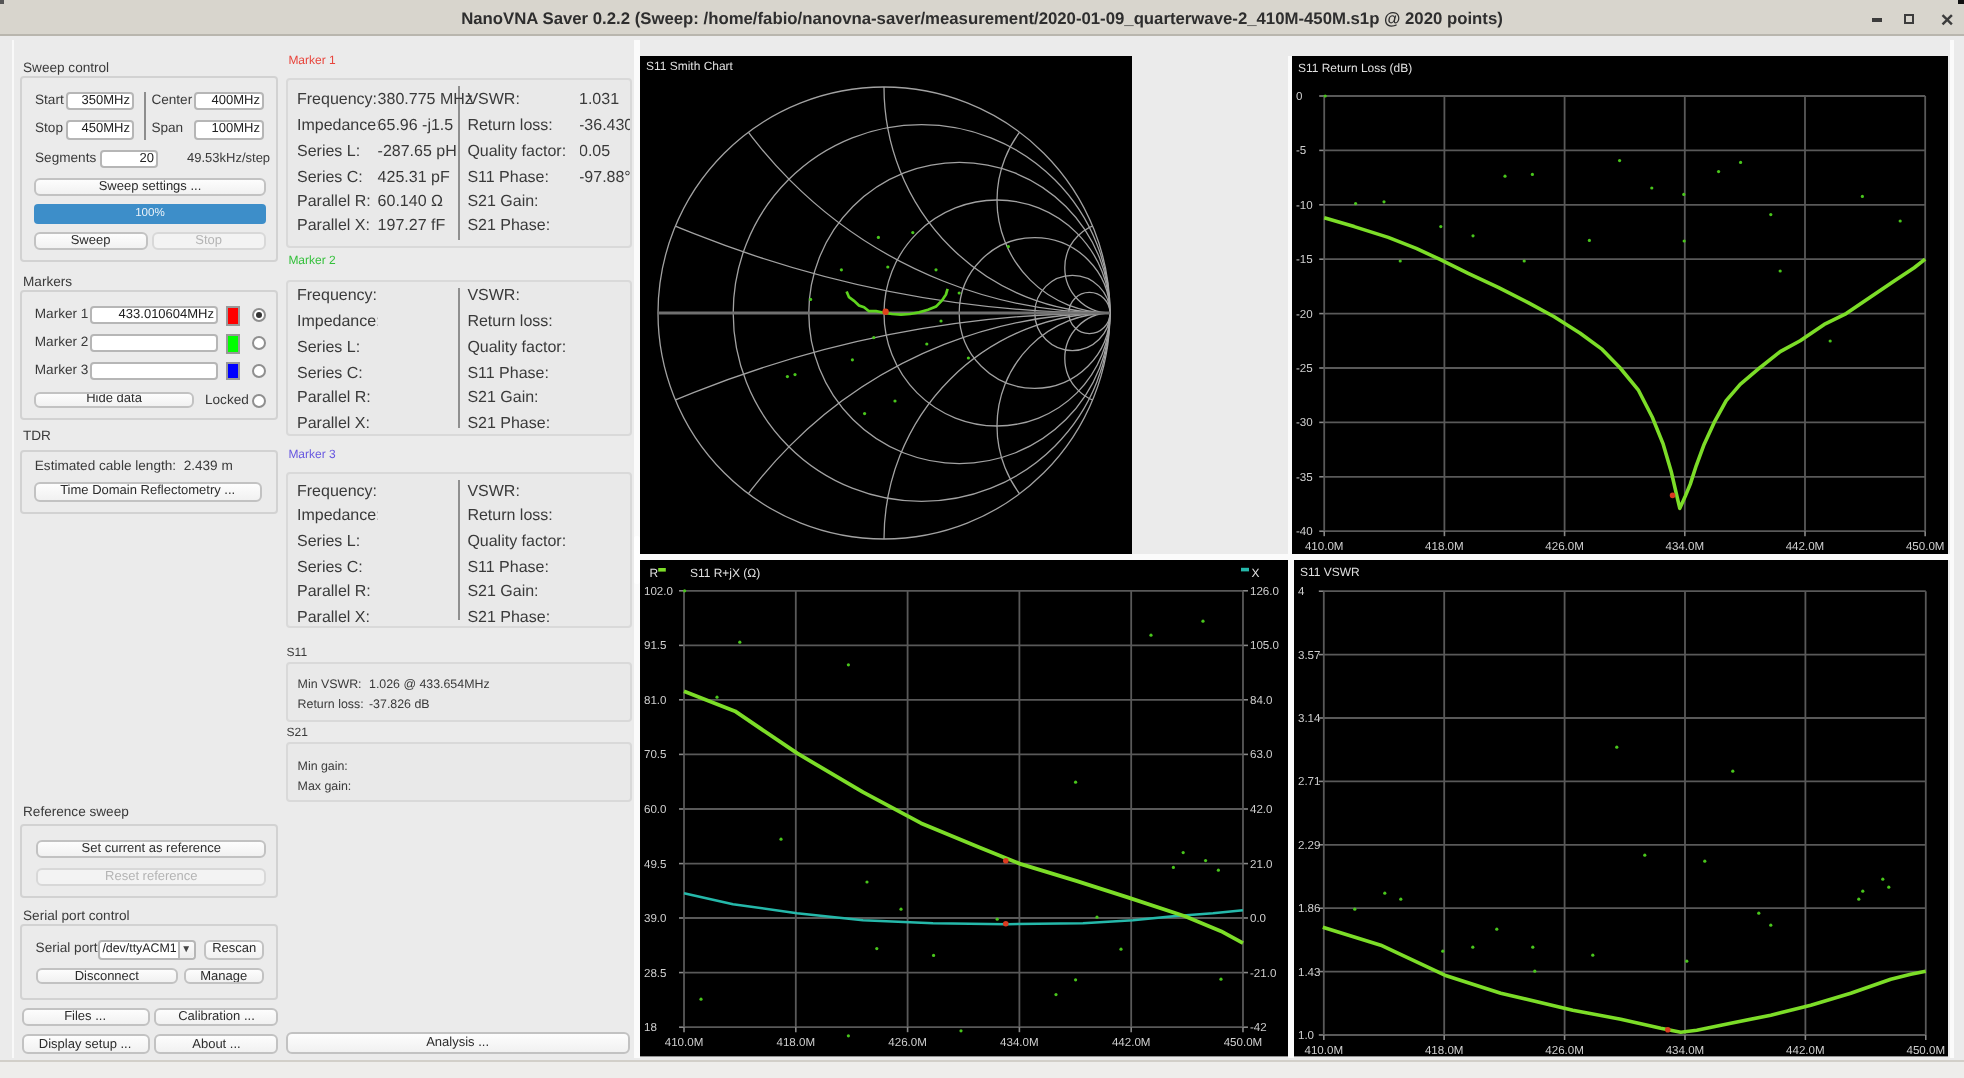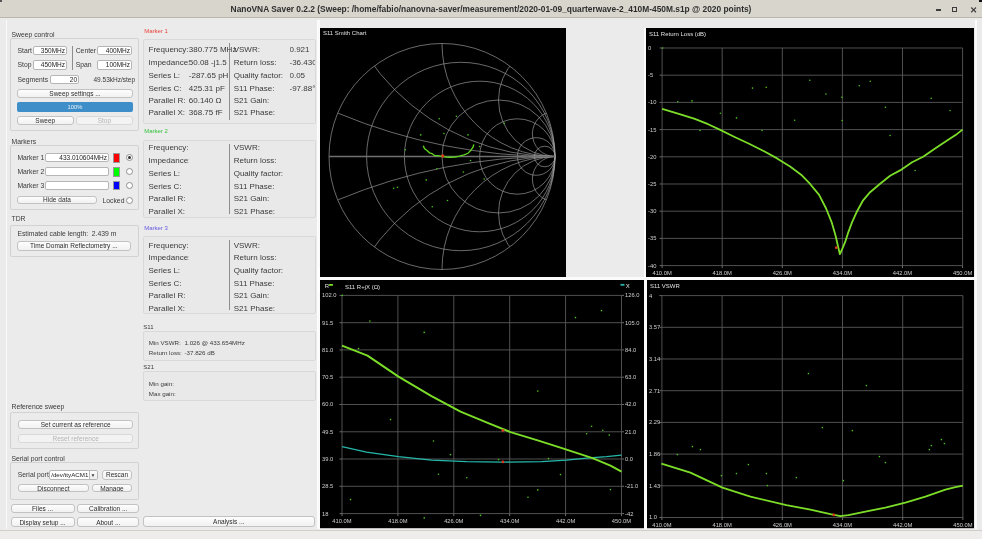--- a/index.html
+++ b/index.html
@@ -81,38 +81,38 @@
 <div class="btn" style="left:77.2px;top:504px;width:62.10000000000001px;height:9.200000000000045px;font-size:6.5px;line-height:8.200000000000045px">Calibration ...</div>
 <div class="btn" style="left:10.5px;top:517.3px;width:64.1px;height:10.0px;font-size:6.5px;line-height:9.0px">Display setup ...</div>
 <div class="btn" style="left:77.2px;top:517.3px;width:62.10000000000001px;height:10.0px;font-size:6.5px;line-height:9.0px">About ...</div>
 <div class="btn" style="left:142.8px;top:516.4px;width:172.0px;height:10.399999999999977px;font-size:6.5px;line-height:9.399999999999977px">Analysis ...</div>
 <div class="t" style="left:144.2px;top:27.7px;font-size:6px;color:#e8453c;">Marker 1</div>
 <div class="gb" style="left:142.6px;top:38.8px;width:173.4px;height:84.8px;border-color:#d9d9d9;background:#e9e9e9;"></div>
 <div style="left:228.6px;top:42.8px;width:1.2px;height:76.8px;background:#8f8f8f"></div>
 <div class="t" style="left:148.5px;top:45.4px;width:40px;overflow:hidden;font-size:8px;color:#3a3a3a">Frequency:</div>
 <div class="t" style="left:188.8px;top:45.4px;font-size:8px;color:#3a3a3a">380.775 MHz</div>
 <div class="t" style="left:233.7px;top:45.4px;font-size:8px;color:#3a3a3a">VSWR:</div>
-<div class="t" style="left:289.5px;top:45.4px;width:25px;overflow:hidden;font-size:8px;color:#3a3a3a">0.921</div>
+<div class="t" style="left:289.5px;top:45.4px;width:25px;overflow:hidden;font-size:8px;color:#3a3a3a">1.031</div>
 <div class="t" style="left:148.5px;top:58.2px;width:40px;overflow:hidden;font-size:8px;color:#3a3a3a">Impedance:</div>
-<div class="t" style="left:188.8px;top:58.2px;font-size:8px;color:#3a3a3a">50.08 -j1.5</div>
+<div class="t" style="left:188.8px;top:58.2px;font-size:8px;color:#3a3a3a">65.96 -j1.5</div>
 <div class="t" style="left:233.7px;top:58.2px;font-size:8px;color:#3a3a3a">Return loss:</div>
 <div class="t" style="left:289.5px;top:58.2px;width:25px;overflow:hidden;font-size:8px;color:#3a3a3a">-36.430 dB</div>
 <div class="t" style="left:148.5px;top:71.3px;width:40px;overflow:hidden;font-size:8px;color:#3a3a3a">Series L:</div>
 <div class="t" style="left:188.8px;top:71.3px;font-size:8px;color:#3a3a3a">-287.65 pH</div>
 <div class="t" style="left:233.7px;top:71.3px;font-size:8px;color:#3a3a3a">Quality factor:</div>
 <div class="t" style="left:289.5px;top:71.3px;width:25px;overflow:hidden;font-size:8px;color:#3a3a3a">0.05</div>
 <div class="t" style="left:148.5px;top:83.8px;width:40px;overflow:hidden;font-size:8px;color:#3a3a3a">Series C:</div>
 <div class="t" style="left:188.8px;top:83.8px;font-size:8px;color:#3a3a3a">425.31 pF</div>
 <div class="t" style="left:233.7px;top:83.8px;font-size:8px;color:#3a3a3a">S11 Phase:</div>
 <div class="t" style="left:289.5px;top:83.8px;width:25px;overflow:hidden;font-size:8px;color:#3a3a3a">-97.88°</div>
 <div class="t" style="left:148.5px;top:95.5px;width:40px;overflow:hidden;font-size:8px;color:#3a3a3a">Parallel R:</div>
 <div class="t" style="left:188.8px;top:95.5px;font-size:8px;color:#3a3a3a">60.140 Ω</div>
 <div class="t" style="left:233.7px;top:95.5px;font-size:8px;color:#3a3a3a">S21 Gain:</div>
 <div class="t" style="left:148.5px;top:108.39999999999999px;width:40px;overflow:hidden;font-size:8px;color:#3a3a3a">Parallel X:</div>
-<div class="t" style="left:188.8px;top:108.39999999999999px;font-size:8px;color:#3a3a3a">368.75 fF</div>
+<div class="t" style="left:188.8px;top:108.39999999999999px;font-size:8px;color:#3a3a3a">197.27 fF</div>
 <div class="t" style="left:233.7px;top:108.39999999999999px;font-size:8px;color:#3a3a3a">S21 Phase:</div>
 <div class="t" style="left:144.2px;top:128.4px;font-size:6px;color:#35c03c;">Marker 2</div>
 <div class="gb" style="left:142.6px;top:139.5px;width:173.4px;height:78.0px;border-color:#d9d9d9;background:#e9e9e9;"></div>
 <div style="left:228.6px;top:143.5px;width:1.2px;height:70.0px;background:#8f8f8f"></div>
 <div class="t" style="left:148.5px;top:143.4px;width:40px;overflow:hidden;font-size:8px;color:#3a3a3a">Frequency:</div>
 <div class="t" style="left:233.7px;top:143.4px;font-size:8px;color:#3a3a3a">VSWR:</div>
 <div class="t" style="left:148.5px;top:156.4px;width:40px;overflow:hidden;font-size:8px;color:#3a3a3a">Impedance:</div>
 <div class="t" style="left:233.7px;top:156.4px;font-size:8px;color:#3a3a3a">Return loss:</div>
 <div class="t" style="left:148.5px;top:169.29999999999998px;width:40px;overflow:hidden;font-size:8px;color:#3a3a3a">Series L:</div>
 <div class="t" style="left:233.7px;top:169.29999999999998px;font-size:8px;color:#3a3a3a">Quality factor:</div>

